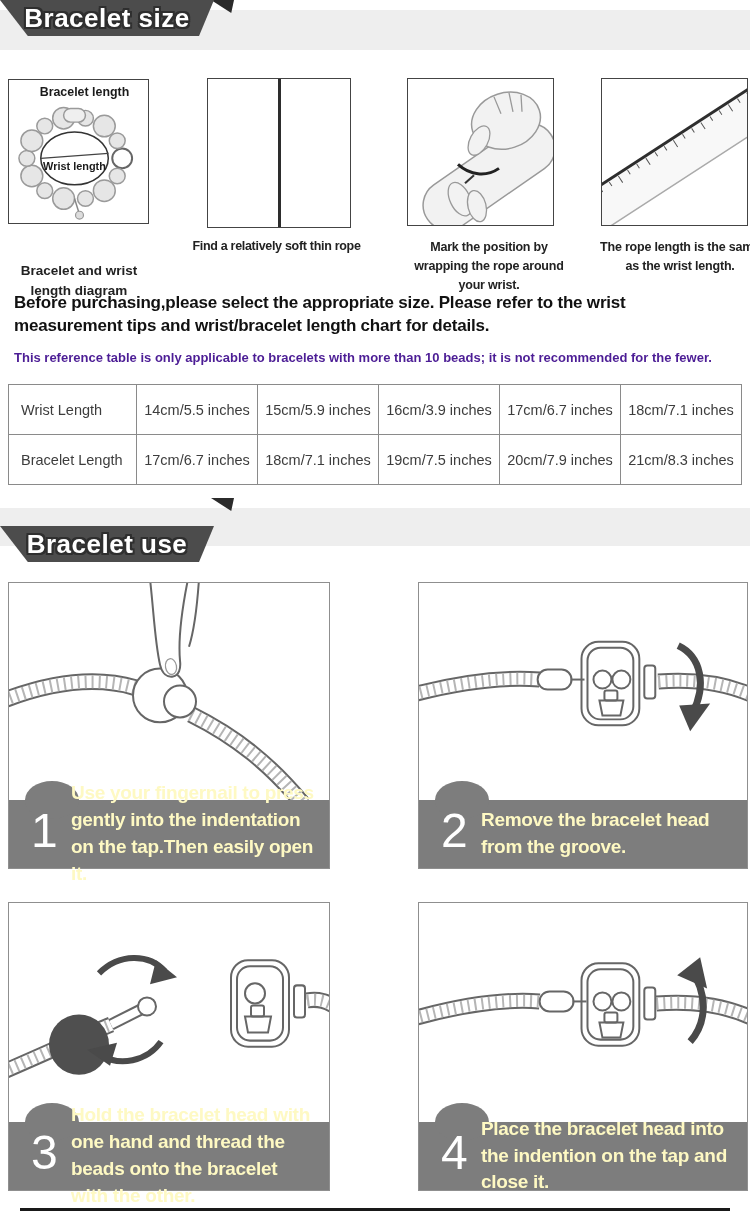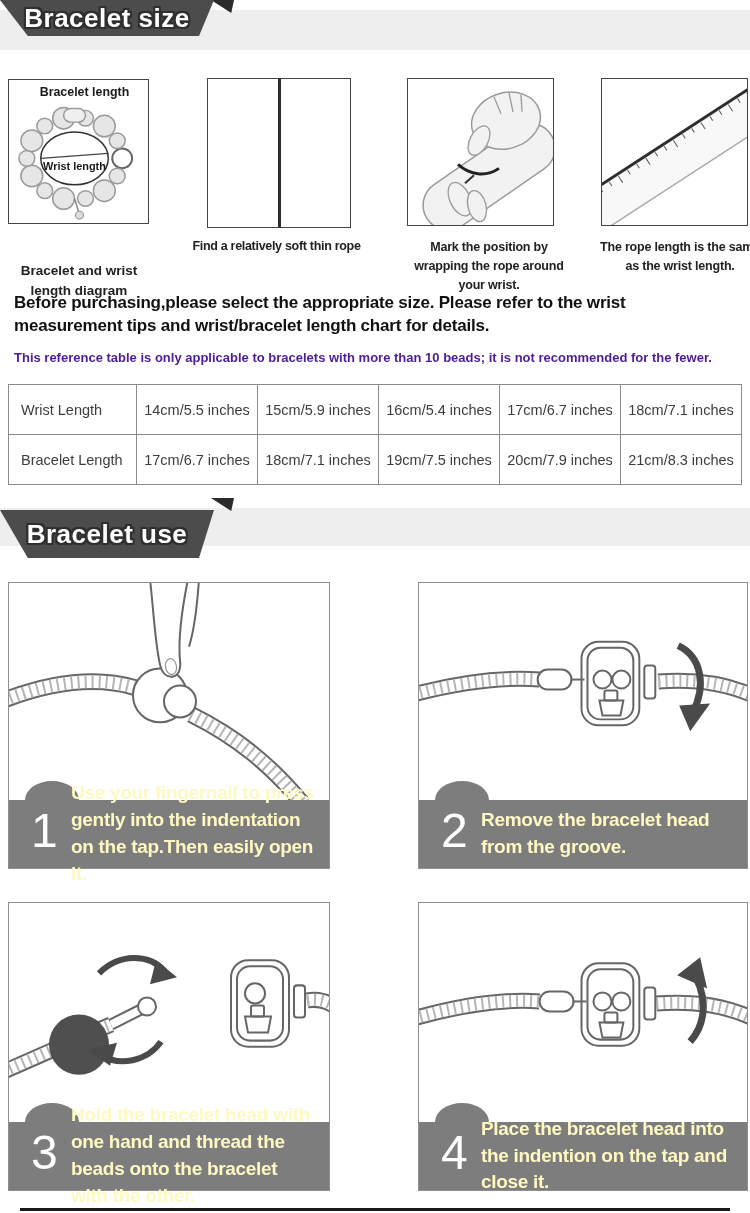--- a/index.html
+++ b/index.html
@@ -10,21 +10,21 @@
   
   .strip{position:absolute;left:0;width:750px;background:#eeeeee;}
   #strip1{top:10px;height:40px;}
   #strip2{top:508px;height:38px;}
   .banner{
     position:absolute;left:0;width:214px;height:36px;background:#4c4c4c;
     clip-path:polygon(0 0,100% 0,93% 100%,13% 100%);
     display:flex;align-items:center;justify-content:center;
   }
   #banner1{top:0;}
-  #banner2{top:510px;height:48px;}
+  #banner2{top:526px;height:36px;}
   .banner-fold{
     position:absolute;left:211px;width:23px;height:13px;background:#2b2b2b;
     clip-path:polygon(0 0,100% 0,88% 100%);
   }
   #fold1{top:0;}
   #fold2{top:498px;}
   .banner-text{
     color:#ffffff;font-size:26px;font-weight:bold;letter-spacing:.5px;
     text-shadow:-2px -2px 0 #2f2f2f,2px -2px 0 #2f2f2f,-2px 2px 0 #2f2f2f,
       2px 2px 0 #2f2f2f,0 2px 0 #2f2f2f,2px 0 0 #2f2f2f,0 -2px 0 #2f2f2f,-2px 0 0 #2f2f2f;
@@ -148,21 +148,21 @@
 
   <div id="intro">Before purchasing,please select the appropriate size. Please refer to the wrist measurement tips and wrist/bracelet length chart for details.</div>
   <div id="warning">This reference table is only applicable to bracelets with more than 10 beads; it is not recommended for the fewer.</div>
 
   <table id="size-table">
     <tbody>
         <tr>
       <th>Wrist Length</th>
       <td>14cm/5.5 inches</td>
       <td>15cm/5.9 inches</td>
-      <td>16cm/5.4 inches</td>
+      <td>16cm/3.9 inches</td>
       <td>17cm/6.7 inches</td>
       <td>18cm/7.1 inches</td>
     </tr>
     <tr>
       <th>Bracelet Length</th>
       <td>17cm/6.7 inches</td>
       <td>18cm/7.1 inches</td>
       <td>19cm/7.5 inches</td>
       <td>20cm/7.9 inches</td>
       <td>21cm/8.3 inches</td>

